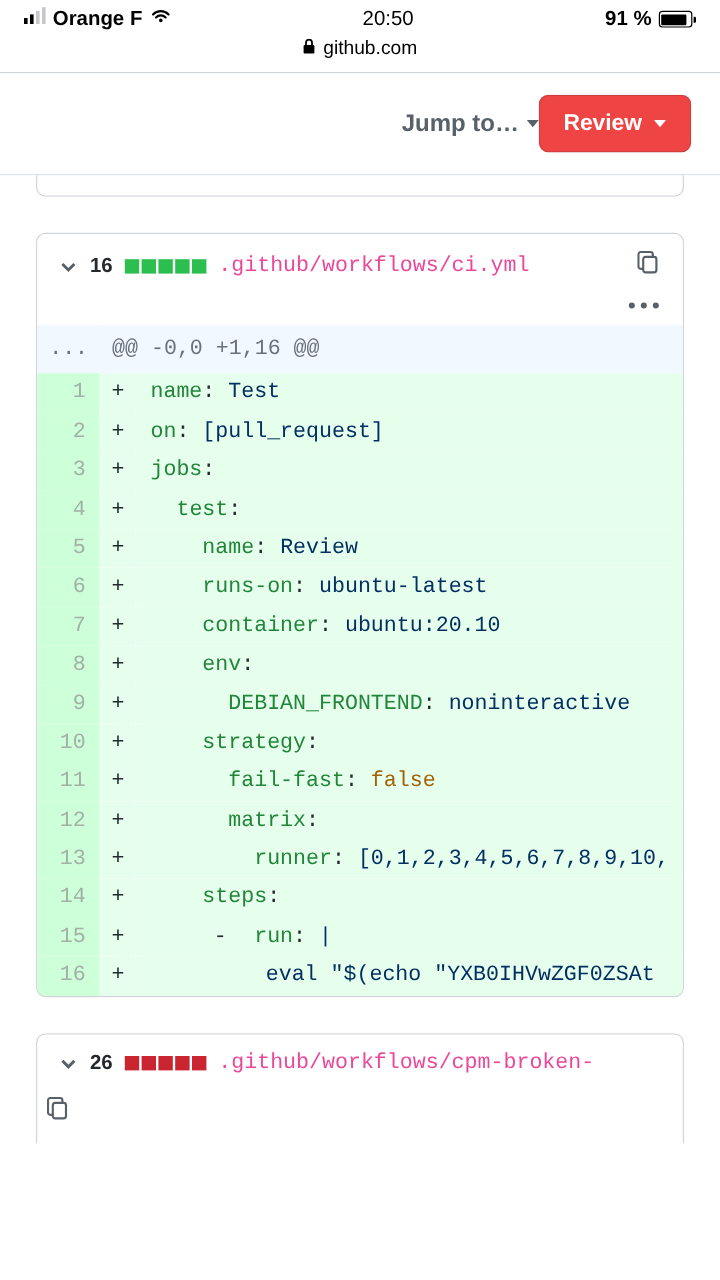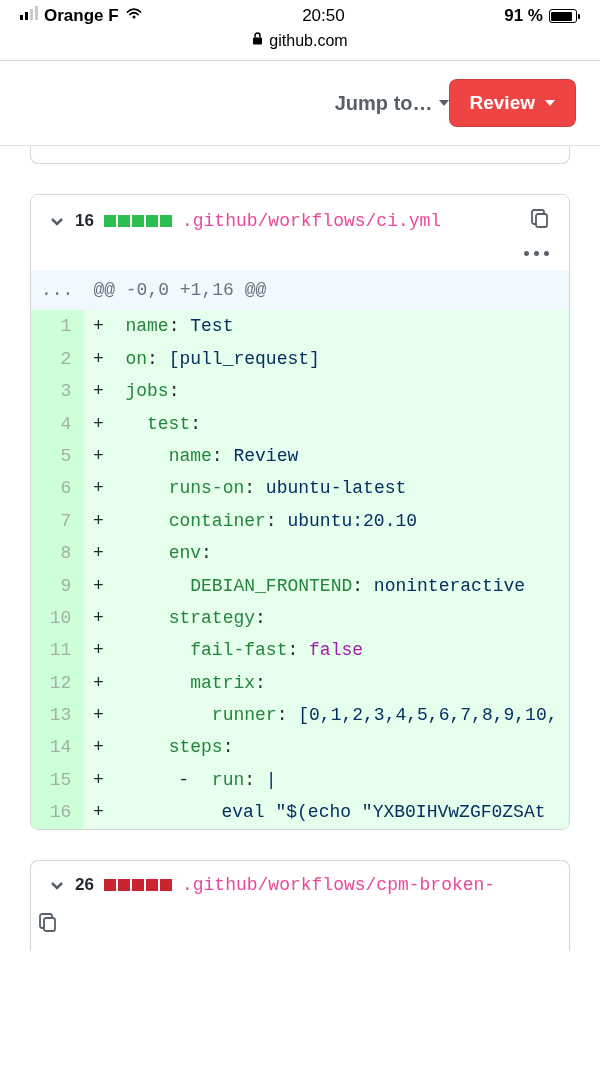--- a/index.html
+++ b/index.html
@@ -242,21 +242,21 @@
       text-align: center;
     }
     .add-row .code {
       background: #e6ffed;
       color: #24292e;
       white-space: pre;
       padding-right: 0;
     }
     .pl-ent { color: #22863a; margin-left: 12px; }
     .pl-s { color: #032f62; }
-    .pl-c1 { color: #a21caf; }
+    .pl-c1 { color: #a16207; }
     .file-header-wrapped {
       padding: 14px 20px 14px 18px;
     }
     .file-header-wrapped .row1 {
       display: flex;
       align-items: center;
       gap: 10px;
     }
     .file-header-wrapped .row2 {
       display: flex;

